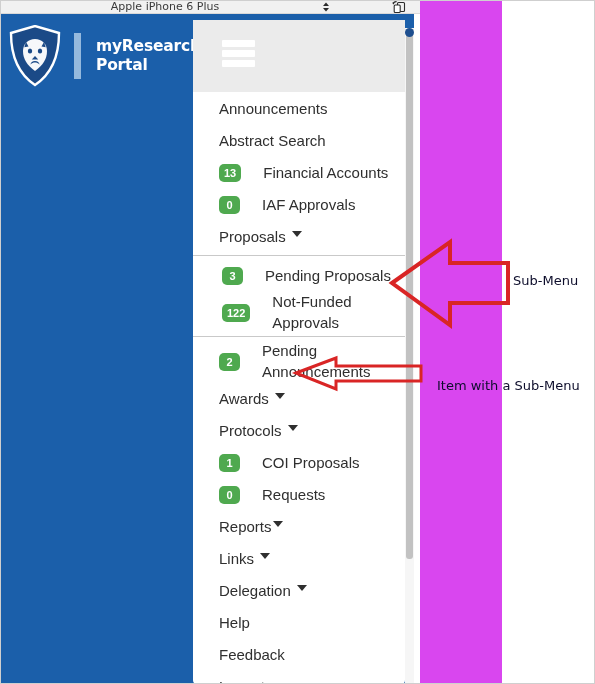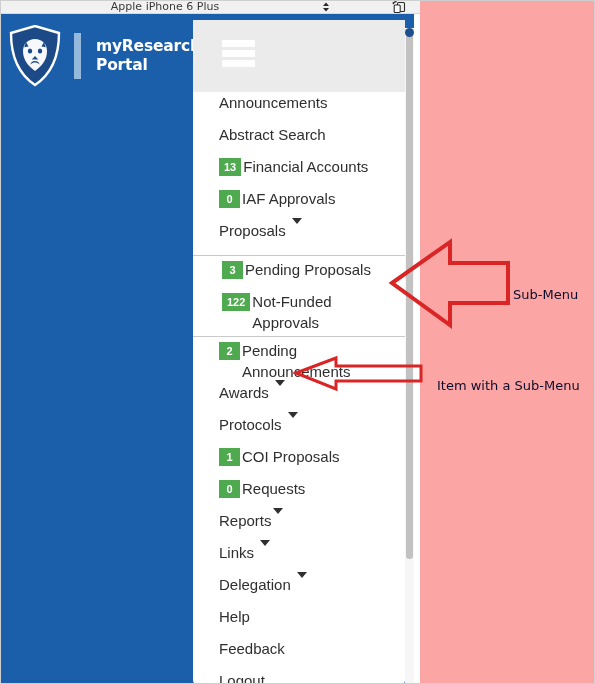--- a/index.html
+++ b/index.html
@@ -5,23 +5,23 @@
   * { box-sizing: border-box; margin: 0; padding: 0; }
   html, body {
     width: 595px;
     height: 684px;
     overflow: hidden;
     background: #ffffff;
     font-family: "Liberation Sans", sans-serif;
   }
   #root {
     position: relative;
-    width: 595px;
+    width: 502px;
     height: 684px;
-    background: #fca5a5;
+    background: #d946ef;
   }
 
   
   .emu-topbar {
     position: absolute;
     left: 0; top: 0;
     width: 420px; height: 14px;
     background: #f1f1f1;
     border-bottom: 1px solid #d9d9d9;
   }
@@ -128,40 +128,40 @@
 
   .menu-list {
     position: absolute;
     left: 0; top: 0;
     width: 212px;
   }
 
   .menu-item {
     position: relative;
     display: flex;
-    align-items: flex-start;
+    align-items: center;
     padding: 0 6px 0 26px;
     min-height: 32px;
     color: #2f2f2f;
     font-size: 15px;
     line-height: 21px;
     font-family: "Liberation Sans", sans-serif;
   }
   .menu-item .label { white-space: normal; }
   .menu-item.indent { padding-left: 29px; }
 
   .badge {
     flex: none;
     display: inline-block;
     min-width: 21px;
     height: 18px;
     padding: 0 5px;
-    margin-right: 2px;
+    margin-right: 22px;
     margin-top: 2px;
-    border-radius: 0;
+    border-radius: 5px;
     background: #4fa94f;
     color: #ffffff;
     font-size: 11px;
     font-weight: bold;
     line-height: 18px;
     text-align: center;
     font-family: "Liberation Sans", sans-serif;
   }
   .badge.wide { min-width: 28px; }
 
@@ -213,21 +213,21 @@
     width: 595px; height: 684px;
     pointer-events: none;
   }
   .anno-text {
     position: absolute;
     color: #0d0d2b;
     font-size: 13px;
     font-family: "DejaVu Sans", sans-serif;
     white-space: nowrap;
   }
-  #anno-submenu-label { left: 513px; top: 273px; margin-top: 14px; }
+  #anno-submenu-label { left: 513px; top: 273px; }
   #anno-item-label    { left: 437px; top: 378px; }
 
   
   .page-border {
     position: absolute;
     left: 0; top: 0;
     width: 595px; height: 684px;
     border: 1px solid #cfcfcf;
     pointer-events: none;
   }

